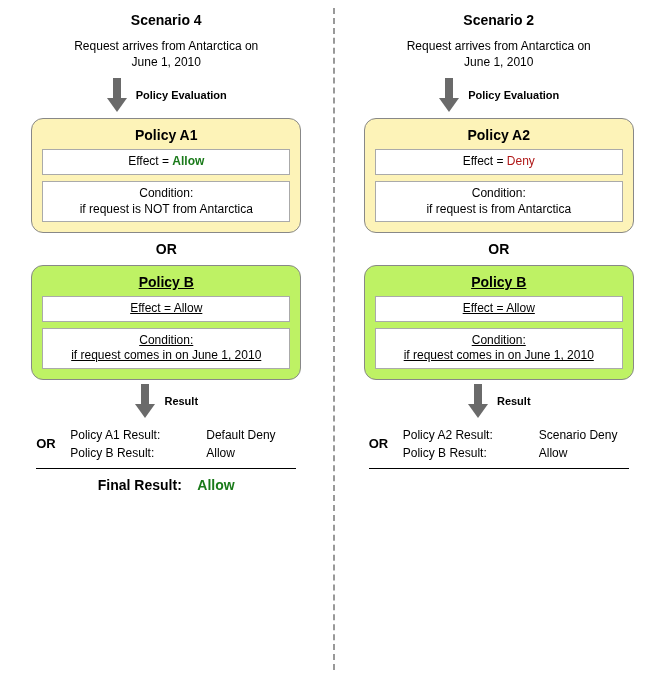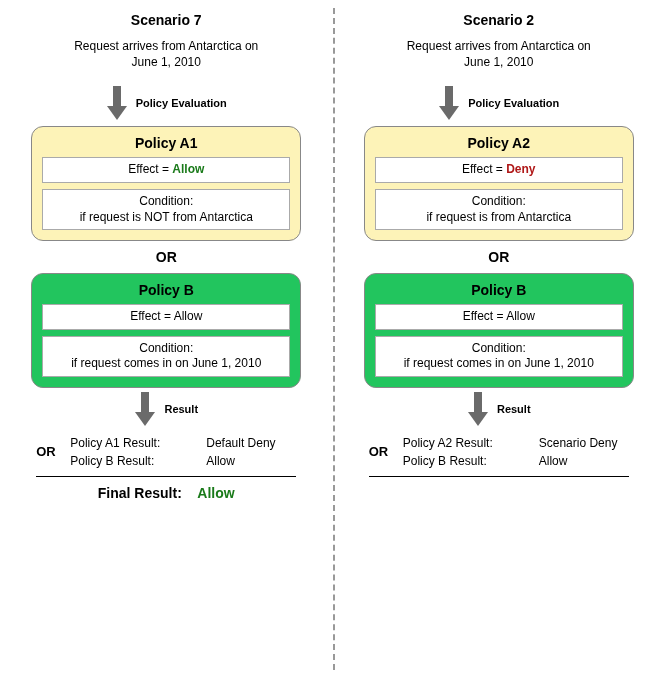--- a/index.html
+++ b/index.html
@@ -27,21 +27,21 @@
   .scenario-title {
     font-size: 14px;
     font-weight: bold;
     margin-top: 4px;
     margin-bottom: 10px;
   }
   .request-text {
     font-size: 12px;
     text-align: center;
     line-height: 1.35;
-    margin-bottom: 12px;
+    margin-bottom: 4px;
   }
   .arrow-row {
     display: flex;
     align-items: center;
     margin: 2px 0 4px 0;
   }
   .arrow-row svg {
     display: block;
   }
   .arrow-label {
@@ -53,37 +53,38 @@
     width: 270px;
     border: 1px solid #888;
     border-radius: 12px;
     padding: 6px 10px 10px 10px;
     text-align: center;
   }
   .policy-a {
     background: #fdf3b8;
   }
   .policy-b {
-    background: #22c55e;
+    background: #bef264;
+    text-decoration: underline;
   }
   .policy-title {
     font-size: 14px;
     font-weight: bold;
     margin: 2px 0 6px 0;
   }
   .inner-box {
     background: #fff;
     border: 1px solid #aaa;
     font-size: 12px;
     padding: 4px 8px;
     margin-top: 6px;
     line-height: 1.3;
   }
   .effect-allow { color: #1a7a1a; font-weight: bold; }
-  .effect-deny { color: #b01818; font-weight: bold; margin-top: 19px; }
+  .effect-deny { color: #b01818; font-weight: normal; margin-top: 19px; }
   .or-label {
     font-size: 14px;
     font-weight: bold;
     margin: 8px 0;
   }
   .results-block {
     width: 260px;
     margin-top: 2px;
   }
   .results-rows {
@@ -132,21 +133,21 @@
     bottom: 8px;
     border-left: 2px dashed #999;
   }
 </style>
 </head>
 <body>
 
 <div class="container">
 
   <div class="scenario">
-    <div class="scenario-title">Scenario 7</div>
+    <div class="scenario-title">Scenario 4</div>
     <div class="request-text">Request arrives from Antarctica on<br>June 1, 2010</div>
 
     <div class="arrow-row">
       <svg width="22" height="38">
         <rect x="7" y="2" width="8" height="20" fill="#6a6a6a"></rect>
         <polygon points="1,22 21,22 11,36" fill="#6a6a6a"></polygon>
       </svg>
       <span class="arrow-label">Policy Evaluation</span>
     </div>
 

